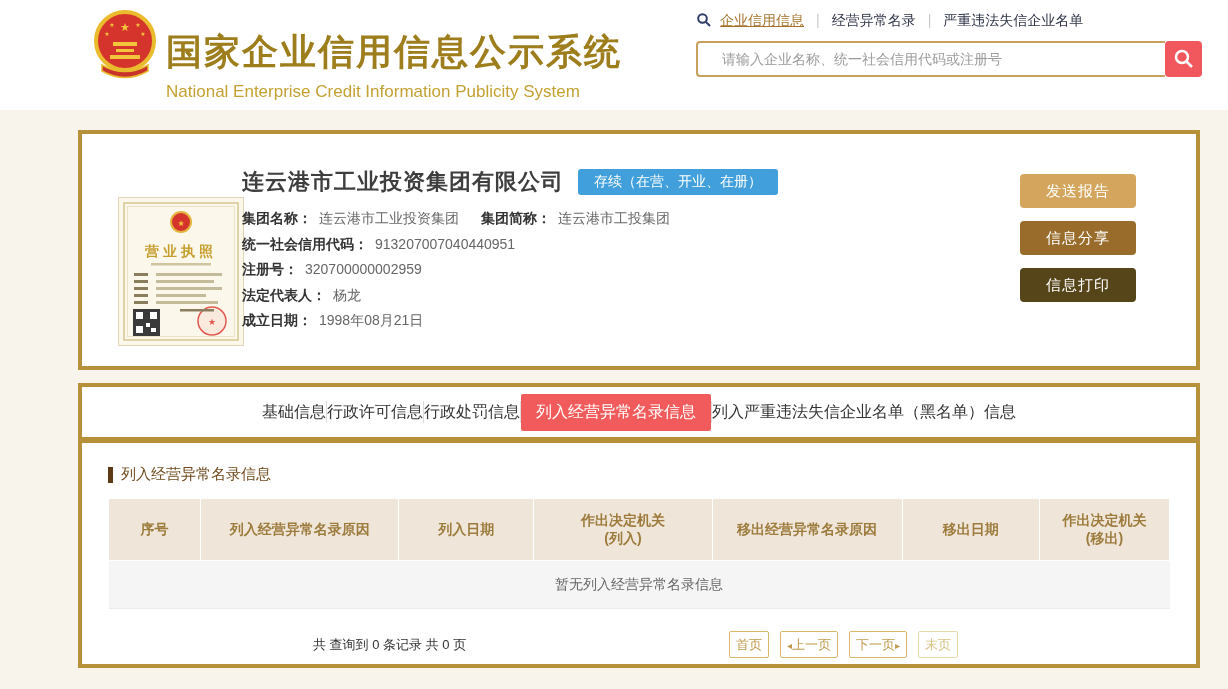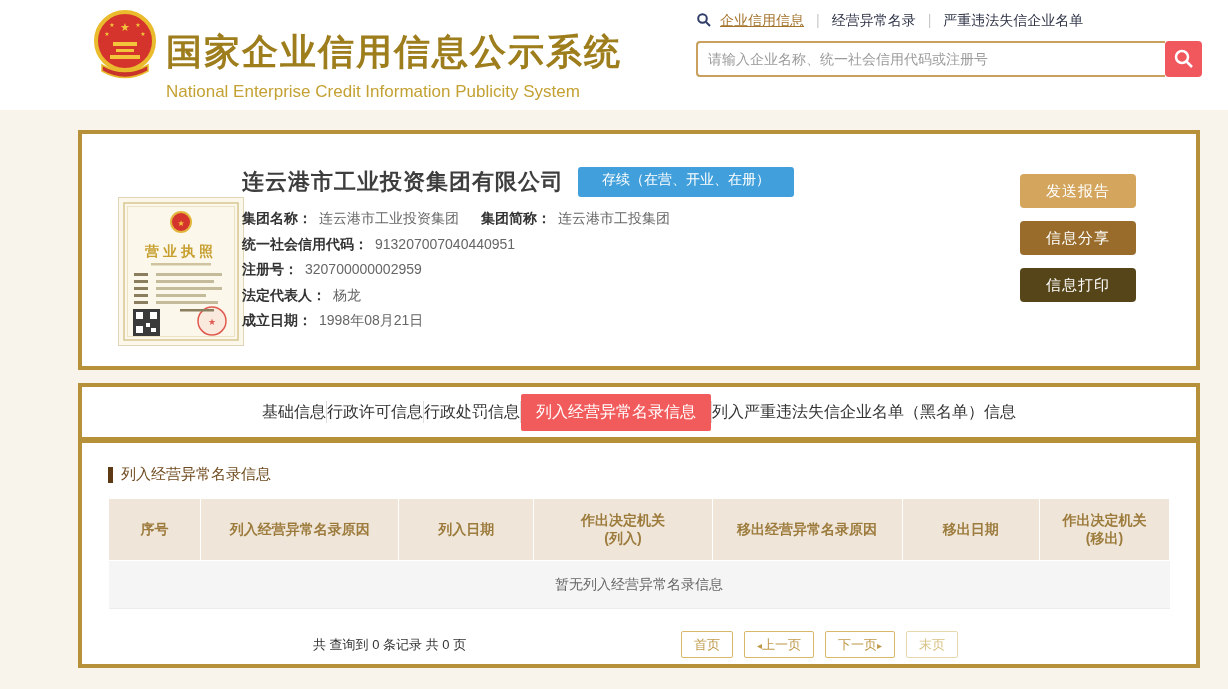--- a/index.html
+++ b/index.html
@@ -18,42 +18,42 @@
   .sub-title { font-size: 17px; color: #C4A133; margin-top: 5px; }
   .header-right { position: absolute; right: 26px; top: 12px; width: 506px; }
   .nav-row { display: flex; align-items: flex-start; font-size: 14px; color: #2F3548; height: 20px; }
   .nav-icon { margin-right: 8px; display: flex; }
   .nav-link { cursor: pointer; color: #2F3548; text-decoration: none; }
   .nav-link.active { color: #A5732B; text-decoration: underline; }
   .nav-sep { color: #C9C9C9; margin: 0 12px; }
   .search-row { margin-top: 9px; display: flex; }
   .search-input {
     flex: 1; height: 36px; border: 2px solid #C9A05E; border-right: none;
-    border-radius: 4px 0 0 4px; padding: 0 10px; font-size: 14px; color: #0f172a;
+    border-radius: 4px 0 0 4px; padding: 0 24px; font-size: 14px; color: #0f172a;
     outline: none; font-family: inherit;
   }
   .search-input::placeholder { color: #9B9B9B; }
   .search-btn {
     width: 37px; height: 36px; background: #F0585E; border: none;
     border-radius: 4px; cursor: pointer; display: flex; align-items: center; justify-content: center;
   }
   
   .page-body { padding-top: 20px; }
   .card {
     margin-left: 78px; width: 1122px; background: #fff;
     border: 4px solid #B7913A; position: relative;
   }
   .company-card { height: 240px; }
   .license { position: absolute; left: 36px; top: 63px; width: 126px; height: 149px; cursor: pointer; }
   .company-main { position: absolute; left: 160px; top: 33px; }
-  .company-name-row { display: flex; }
+  .company-name-row { display: flex; align-items: center; }
   .company-name { font-size: 22px; font-weight: bold; color: #3E3E3E; letter-spacing: 1px; }
   .status-badge {
     margin-left: 14px; background: #41A0DB; color: #fff; font-size: 14px;
-    padding: 4px 24px; border-radius: 3px; white-space: nowrap;
+    padding: 4px 16px; border-radius: 3px; white-space: nowrap;
   }
   .info-rows { margin-top: 9px; font-size: 14px; }
   .info-row { height: 25.5px; line-height: 25.5px; white-space: nowrap; }
   .lbl { font-weight: bold; color: #333; }
   .val { color: #666; margin-left: 7px; }
   .pair2 { margin-left: 22px; }
   .actions { position: absolute; right: 36px; top: 40px; width: 140px; }
   .action-btn {
     display: block; width: 116px; height: 34px; color: #fff; font-size: 15px;
     border: none; border-radius: 4px; margin-bottom: 13px; cursor: pointer;
@@ -81,21 +81,21 @@
   }
   .empty-cell {
     background: #F5F5F5; height: 48px; text-align: center; color: #666;
     font-size: 14px; border-bottom: 1px solid #ECECEC;
   }
   .pagination { display: flex; align-items: center; margin-top: 22px; }
   .page-summary { margin-left: 205px; font-size: 13px; color: #333; }
   .page-buttons { margin-left: auto; margin-right: 212px; display: flex; gap: 11px; }
   .pg-btn {
     border: 1px solid #D9B86A; color: #C09A4A; background: #fff; font-size: 13px;
-    height: 27px; padding: 0 12px; border-radius: 2px; cursor: pointer; font-family: inherit;
+    height: 27px; padding: 0 6px; border-radius: 2px; cursor: pointer; font-family: inherit;
   }
   .pg-btn .arrow { font-size: 10px; }
   .pg-btn.light { border-color: #E7D8AE; color: #D9C285; }
 </style>
 </head>
 <body>
 
 <div class="header">
   <svg class="logo" viewBox="0 0 66 72">
     <circle cx="33" cy="32" r="29" fill="#D5342C" stroke="#E9BB2D" stroke-width="4"></circle>

